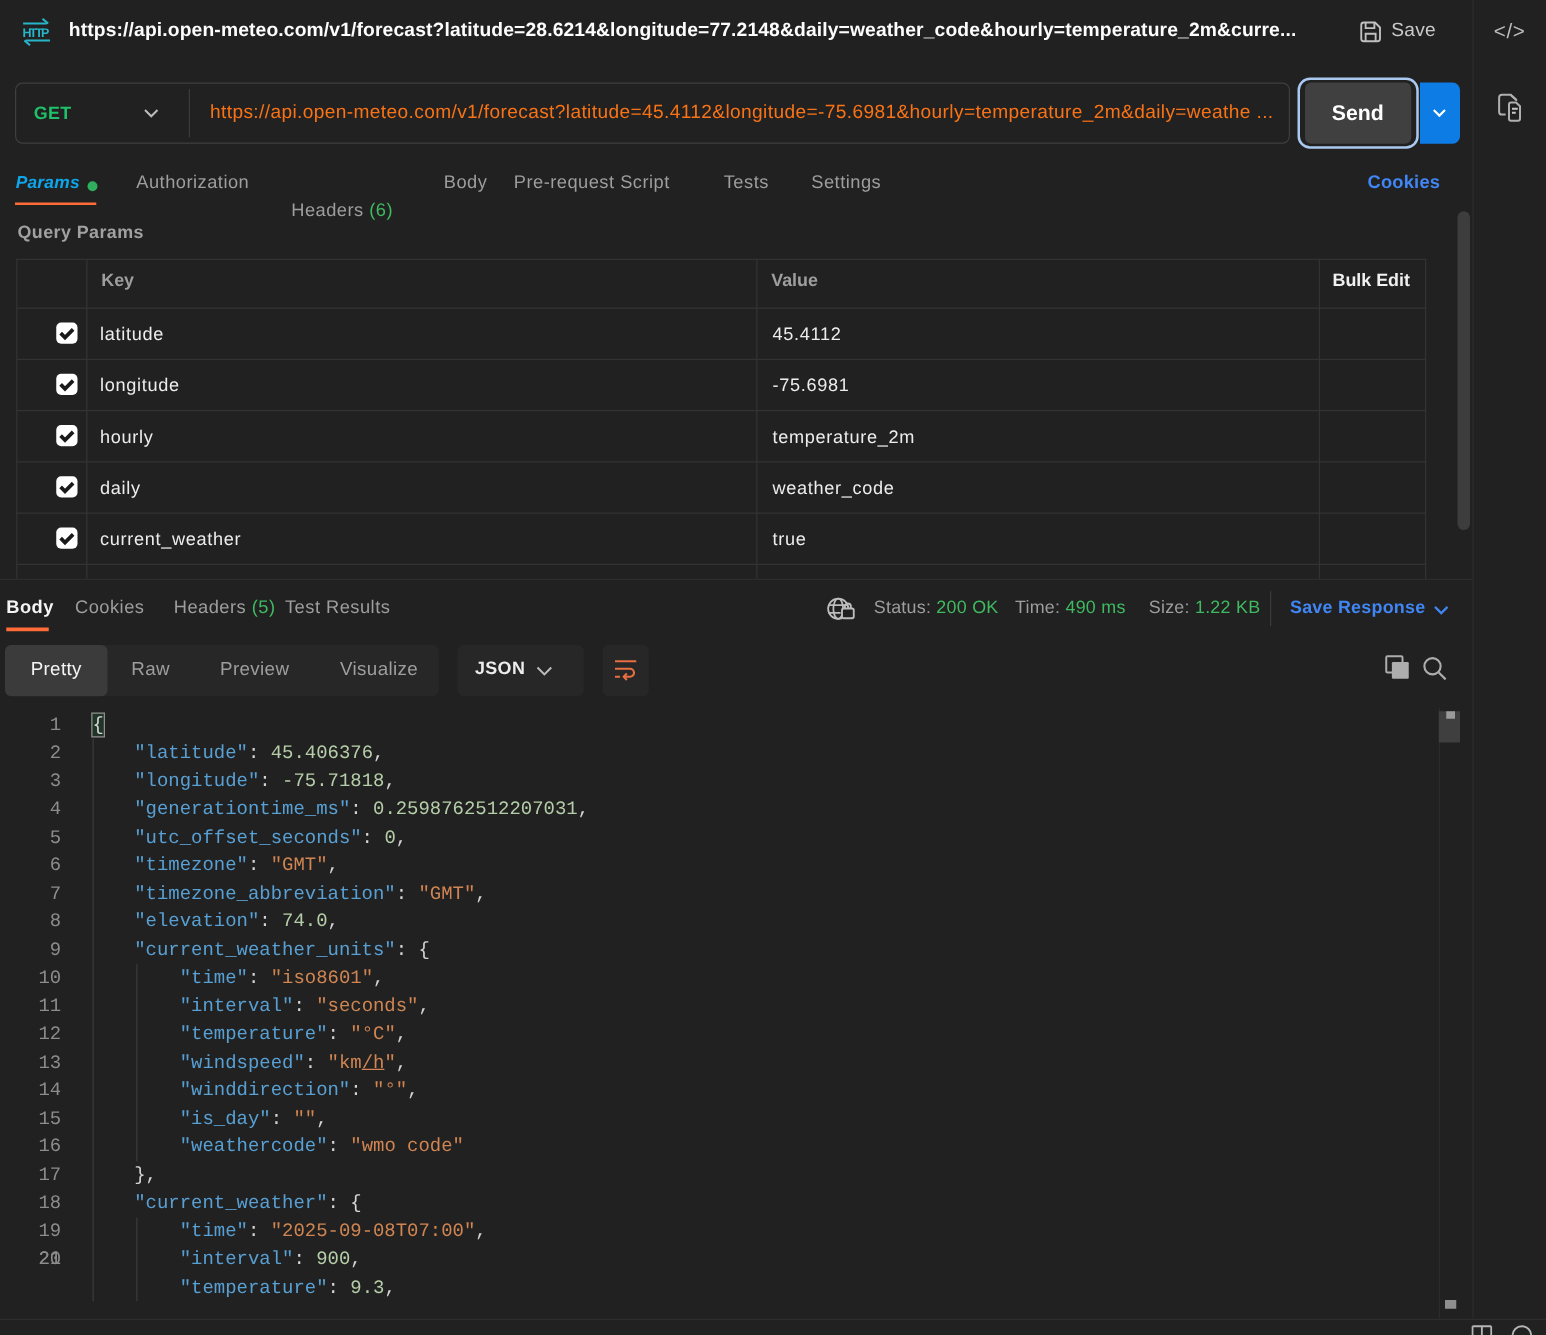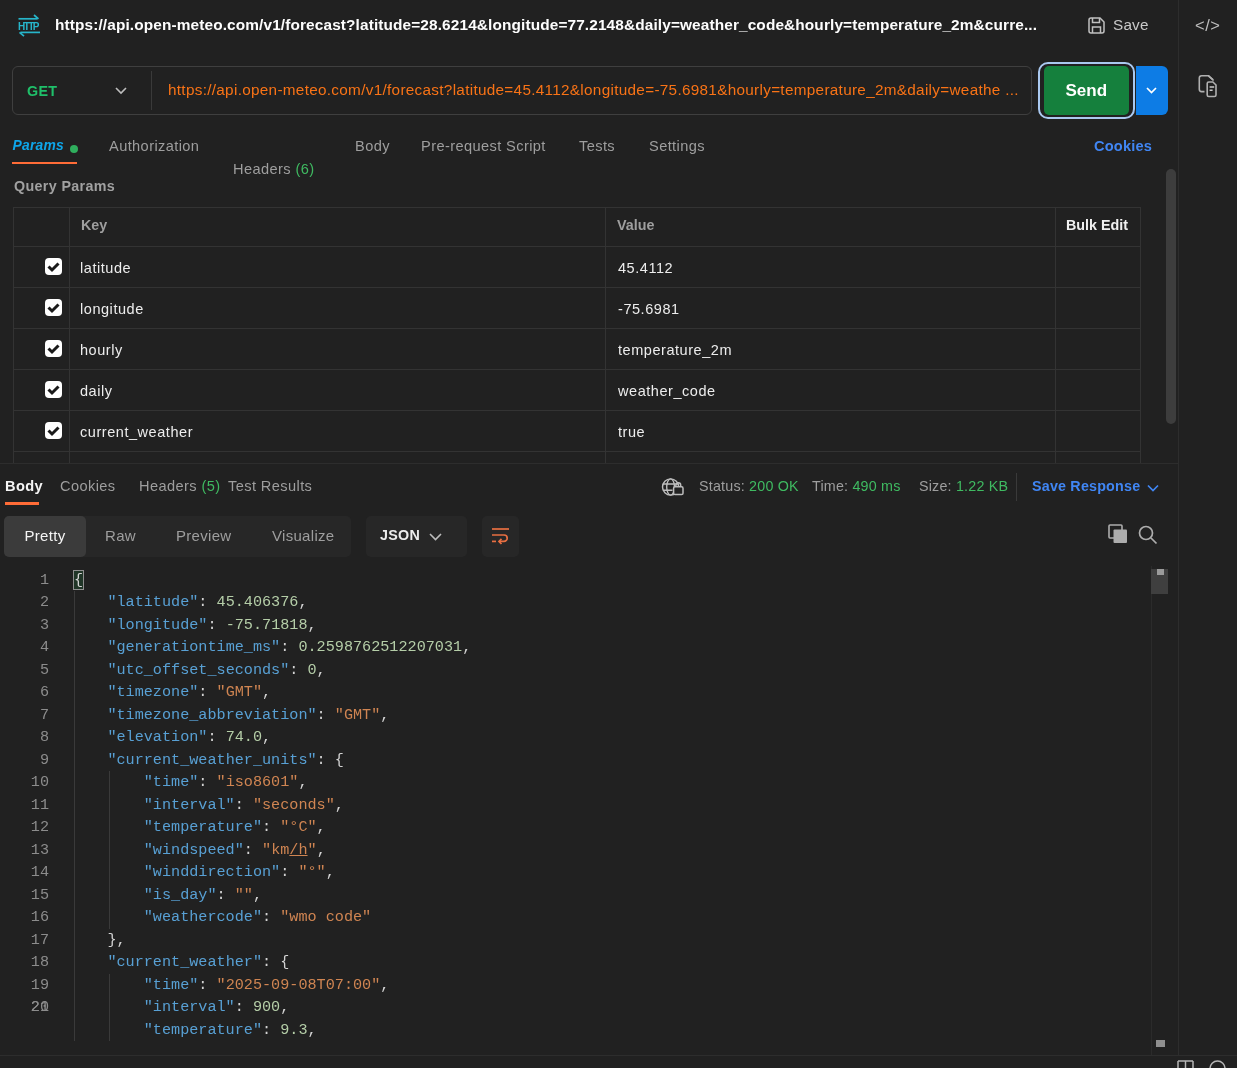--- a/index.html
+++ b/index.html
@@ -15,21 +15,21 @@
   #topbar { left:0; top:0; width:1237px; height:52px; background:#212121; }
   #title { left:55px; top:16px; font-size:15.4px; font-weight:bold; color:#fdfdfd; letter-spacing:0.12px; white-space:nowrap; }
   #saveBtn { left:1087px; top:13px; width:80px; height:26px; color:#c9c9c9; font-size:15.3px; letter-spacing:0.2px; }
 
   
   #urlbox { left:12px; top:66px; width:1020px; height:49px; border:1px solid #3f3f3f; border-radius:6px; }
   #getTxt { left:27px; top:83px; font-size:14.3px; font-weight:bold; color:#1fc06a; letter-spacing:0.3px; }
   #urlDivider { left:151px; top:71px; width:1px; height:39px; background:#3a3a3a; }
   #urlTxt { left:168px; top:81px; font-size:15.3px; letter-spacing:0.3px; color:#f97316; white-space:nowrap; }
   #sendRing { left:1038px; top:62px; width:97px; height:57px; border:2.5px solid #aac9f0; border-radius:10px; }
-  #sendBtn { left:1043.5px; top:66px; width:85.5px; height:49px; background:#15803d; border-radius:5px; color:#ffffff; font-size:17px; font-weight:bold; text-align:center; line-height:49px; }
+  #sendBtn { left:1043.5px; top:66px; width:85.5px; height:49px; background:#404040; border-radius:5px; color:#ffffff; font-size:17px; font-weight:bold; text-align:center; line-height:49px; }
   #sendDrop { left:1135.5px; top:66px; width:32.5px; height:49px; background:#0d7ce5; border-radius:0 6px 6px 0; }
 
   
   .rtab { top:138px; font-size:14.6px; letter-spacing:0.4px; color:#9e9e9e; }
   #tabParams { left:12.5px; color:#0ea5e9; font-weight:bold; font-size:13.9px; letter-spacing:0.2px; top:137px;font-style:italic; }
   #paramsDot { left:69.5px; top:145px; width:8px; height:8px; border-radius:50%; background:#2fae5d; }
   #paramsUnderline { left:12px; top:162px; width:65px; height:2px; background:#ff6c37; }
 
   
   #qpLabel { left:14px; top:178px; font-size:14.3px; letter-spacing:0.35px; font-weight:bold; color:#a1a1a1; }
@@ -114,21 +114,21 @@
       <path d="M2 2 L6.5 6.5 L11 2" stroke="#fff" stroke-width="1.7" fill="none"></path>
     </svg>
   </div>
 
 <div class="abs rtab" id="tabParams">Params</div>
 <div class="abs" id="paramsDot"></div>
 <div class="abs" id="paramsUnderline"></div>
 <div class="abs rtab" style="left:109px;">Authorization</div>
 <div class="abs rtab" style="left:233px;margin-top:23px;">Headers <span class="green">(6)</span></div>
 <div class="abs rtab" style="left:355px;">Body</div>
-<div class="abs rtab" style="left:421px;text-align:center;">Pre-request Script</div>
+<div class="abs rtab" style="left:411px;text-align:center;">Pre-request Script</div>
 <div class="abs rtab" style="left:579px;">Tests</div>
 <div class="abs rtab" style="left:649px;">Settings</div>
 <div class="abs rtab blue" style="left:1094px; color:#4086f4; font-weight:bold; letter-spacing:0.2px;">Cookies</div>
 
 <div class="abs" id="qpLabel">Query Params</div>
 <div class="abs" id="qtable">
   <div class="hline" style="top:0;"></div>
   <div class="hline" style="top:39px;"></div>
   <div class="hline" style="top:80px;"></div>
   <div class="hline" style="top:121px;"></div>

